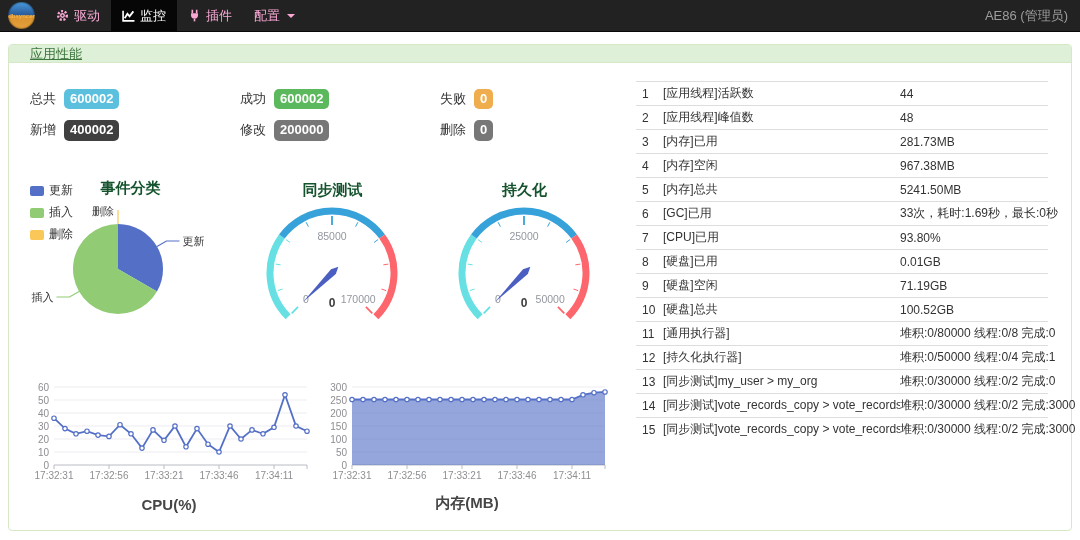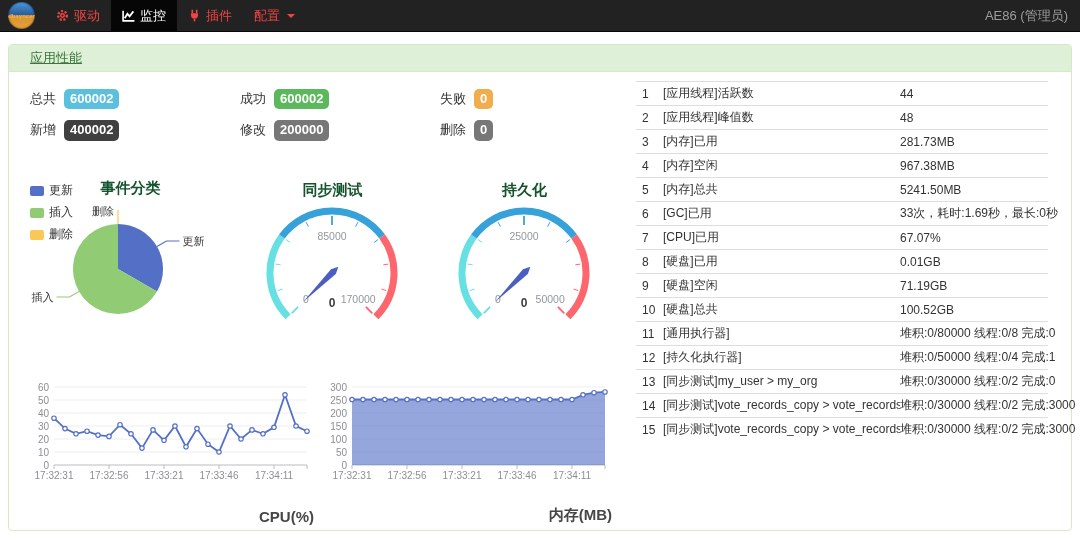--- a/index.html
+++ b/index.html
@@ -3,42 +3,42 @@
 <meta charset="utf-8">
 <style>
   * { box-sizing: border-box; margin:0; padding:0; }
   html,body { width:1080px; height:540px; background:#fff; font-family:"Liberation Sans","DejaVu Sans",sans-serif; position:relative; overflow:hidden; }
 
   
   #navbar { position:absolute; top:0; left:0; width:1080px; height:32px; background:#222; border-bottom:1px solid #080808; display:flex; align-items:stretch; }
   .brand { display:flex; align-items:center; padding:0 10px 0 8px; cursor:pointer; }
   .logo-circle { width:27px; height:27px; border-radius:50%; background:linear-gradient(180deg,#4a9ade 0%,#2a5d9c 46%,#d8922f 54%,#e8a33d 100%); display:flex; align-items:center; justify-content:center; box-shadow:inset 0 0 2px #000; }
   .logo-circle i { font-style:normal; font-size:6px; font-weight:bold; color:#f7b24a; letter-spacing:0; }
-  .nav-item { display:flex; align-items:center; gap:5px; padding:0 11px; color:#ef4444; font-size:13px; cursor:pointer; }
+  .nav-item { display:flex; align-items:center; gap:5px; padding:0 11px; color:#f9a8d4; font-size:13px; cursor:pointer; }
   .nav-item.active { background:#060606; color:#fff; }
   .nav-item svg { display:block; }
   .caret { width:0; height:0; border-left:4px solid transparent; border-right:4px solid transparent; border-top:4px solid currentColor; margin-left:2px; }
   .nav-user { position:absolute; right:12px; top:0; height:32px; display:flex; align-items:center; color:#9d9d9d; font-size:13px; cursor:pointer; }
 
   
   .panel { position:absolute; left:8px; top:44px; width:1064px; height:487px; background:#fff; border:1px solid #d6e9c6; border-radius:4px; }
-  .panel-heading { height:27px; background:#dff0d8; border-bottom:1px solid #d6e9c6; border-radius:3px 3px 0 0; display:flex; align-items:center; padding:0 21px; }
+  .panel-heading { height:18px; background:#dff0d8; border-bottom:1px solid #d6e9c6; border-radius:3px 3px 0 0; display:flex; align-items:center; padding:0 21px; }
   .panel-title-link { color:#3c763d; font-size:13px; text-decoration:underline; cursor:pointer; }
   .panel-body { position:absolute; top:28px; left:0; right:0; bottom:0; }
 
   
   #stats { position:absolute; left:21px; top:16px; display:grid; grid-template-columns:210px 200px 180px; row-gap:11px; }
   .stat-cell { display:flex; align-items:center; }
   .stat-label { font-size:13px; color:#333; margin-right:8px; }
   .badge { display:inline-block; padding:3px 6px; font-size:13px; font-weight:bold; color:#fff; border-radius:5px; line-height:1.1; }
 
   
   .blk { position:absolute; }
   .chart-title { position:absolute; top:0; left:0; width:100%; text-align:center; font-size:15px; font-weight:bold; color:#14532d; }
-  .chart-title-bottom { position:absolute; bottom:0; left:0; width:100%; text-align:right; font-size:15px; font-weight:bold; color:#464646; }
+  .chart-title-bottom { position:absolute; bottom:12px; left:0; width:100%; text-align:center; font-size:15px; font-weight:bold; color:#464646; }
   #pie-blk   { left:19px;  top:106px; width:205px; height:170px; }
   #g1-blk    { left:231px; top:108px; width:185px; height:160px; }
   #g2-blk    { left:423px; top:108px; width:185px; height:160px; }
   #cpu-blk   { left:15px;  top:300px; width:290px; height:152px; }
   #mem-blk   { left:313px; top:300px; width:290px; height:152px; }
   .blk svg.gauge-svg { position:absolute; top:20px; left:0; }
   .blk svg.line-svg  { position:absolute; top:6px; left:0; }
   #pie-svg { position:absolute; top:0; left:0; }
   #pie-legend { position:absolute; top:3px; left:2px; z-index:2; }
   .legend-item { display:flex; align-items:center; gap:5px; margin-bottom:5px; cursor:pointer; }
@@ -351,21 +351,21 @@
           <span class="m-val">5241.50MB</span>
         </div>
         <div class="mrow">
           <span class="m-idx">6</span>
           <span class="m-name">[GC]已用</span>
           <span class="m-val">33次，耗时:1.69秒，最长:0秒</span>
         </div>
         <div class="mrow">
           <span class="m-idx">7</span>
           <span class="m-name">[CPU]已用</span>
-          <span class="m-val">67.07%</span>
+          <span class="m-val">93.80%</span>
         </div>
         <div class="mrow">
           <span class="m-idx">8</span>
           <span class="m-name">[硬盘]已用</span>
           <span class="m-val">0.01GB</span>
         </div>
         <div class="mrow">
           <span class="m-idx">9</span>
           <span class="m-name">[硬盘]空闲</span>
           <span class="m-val">71.19GB</span>

